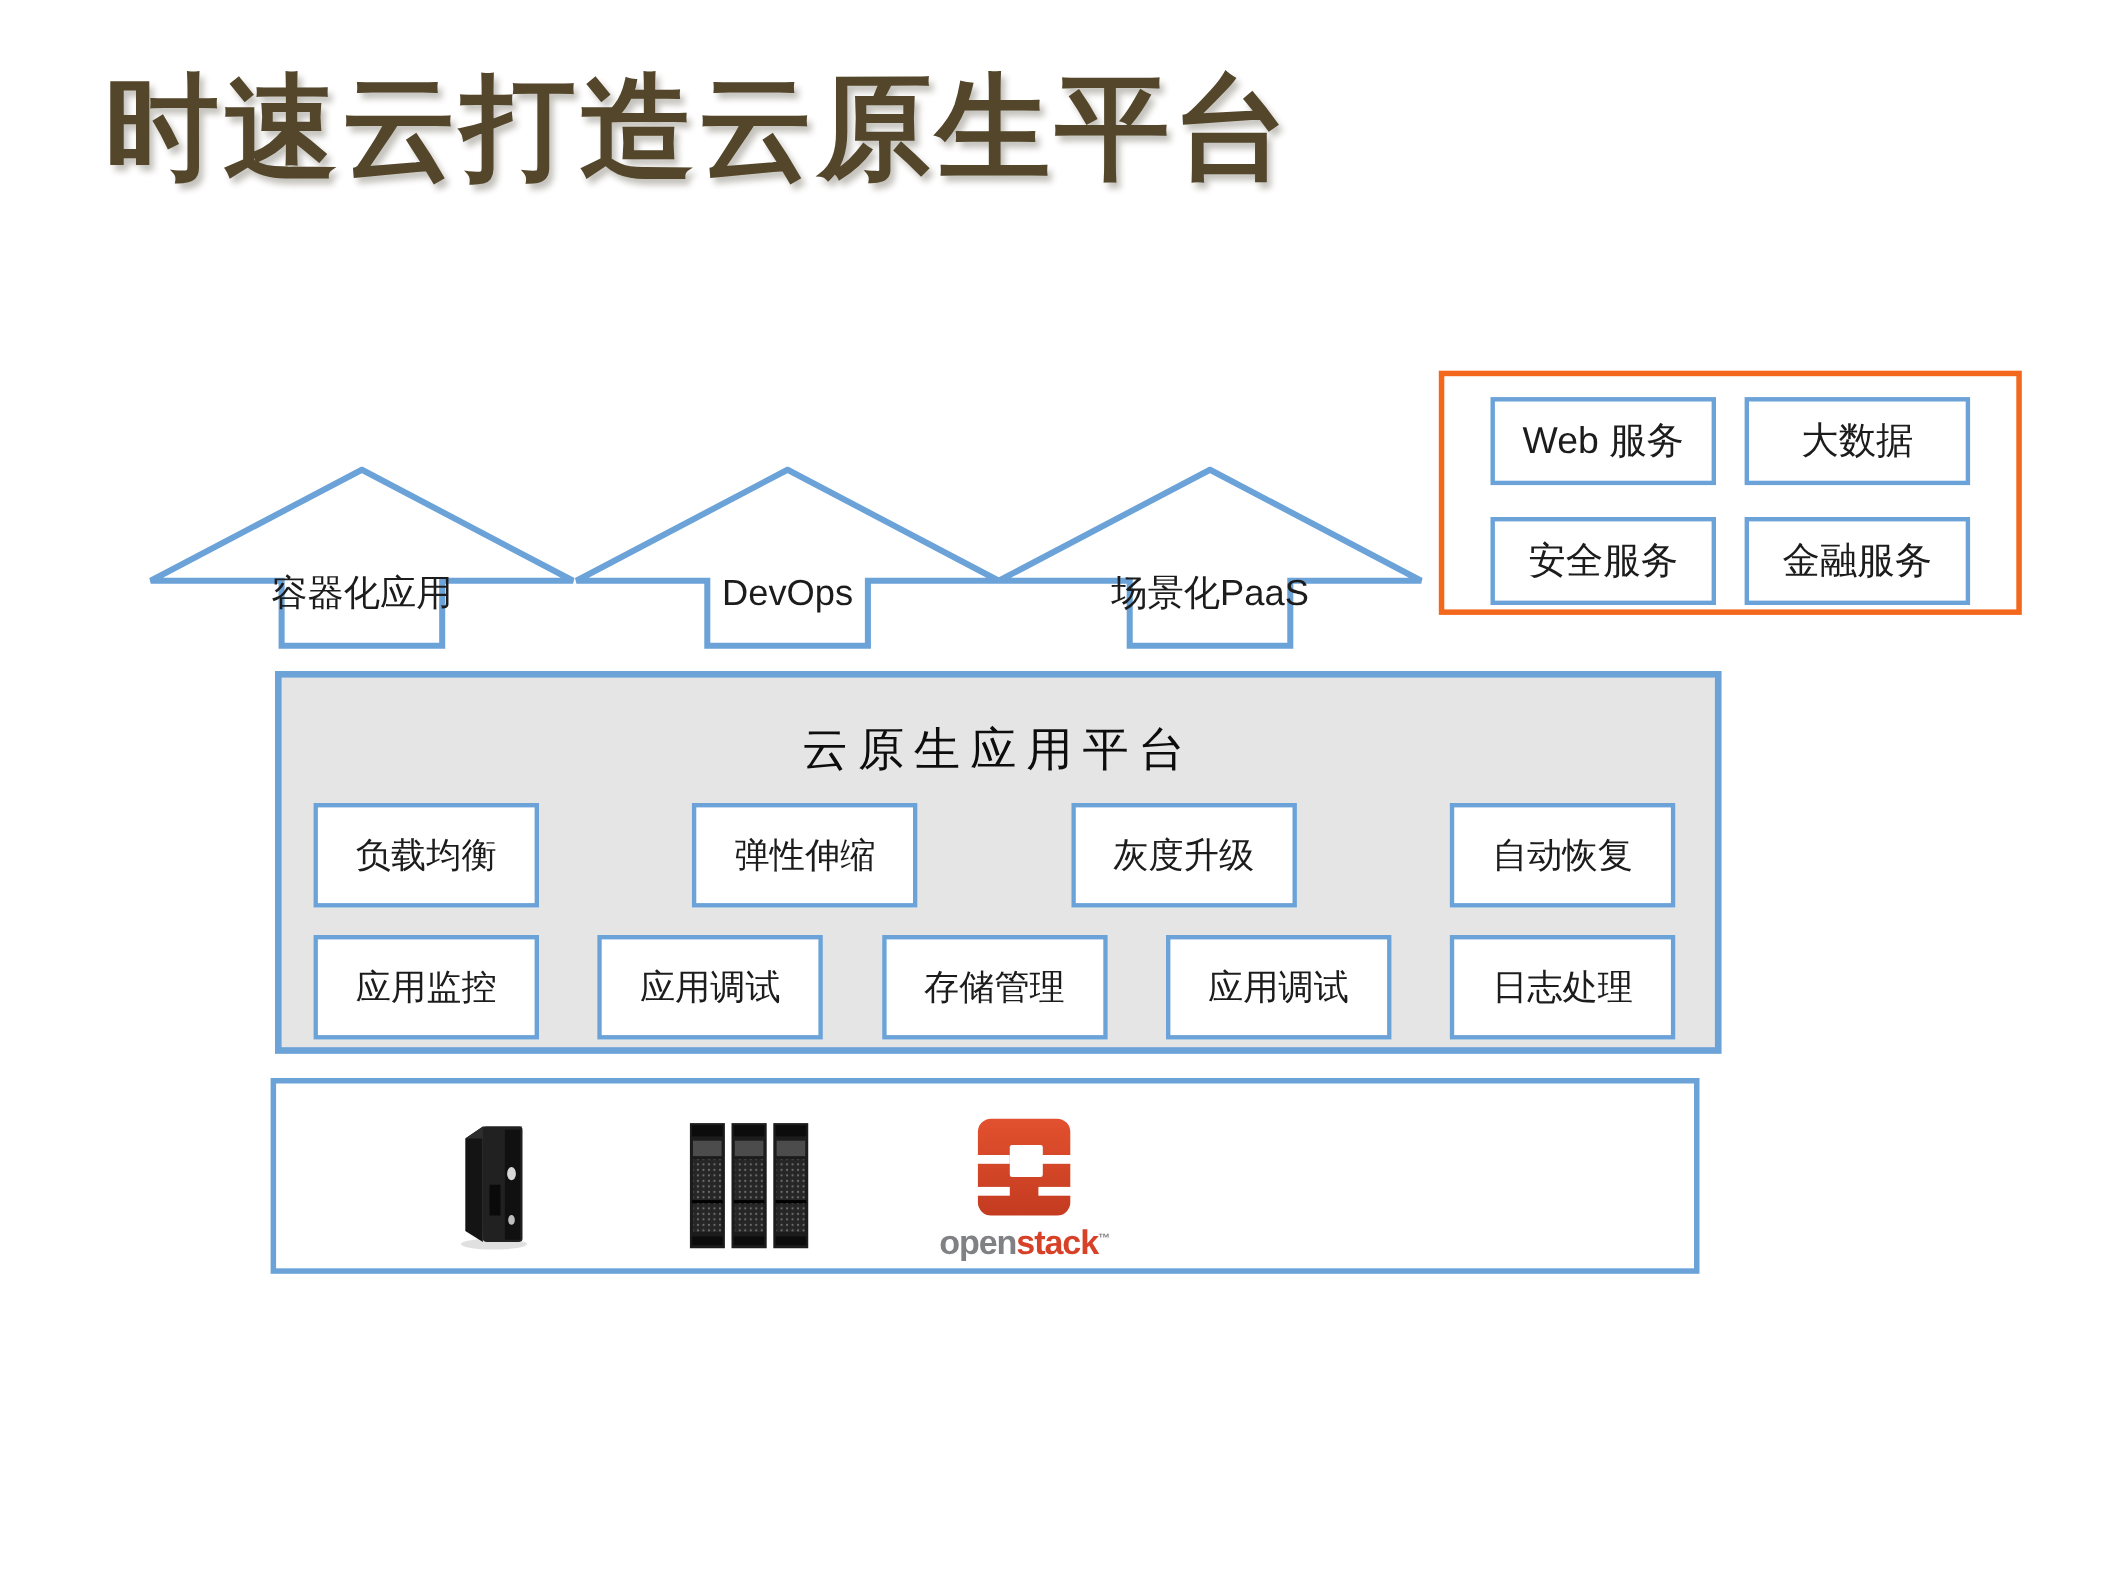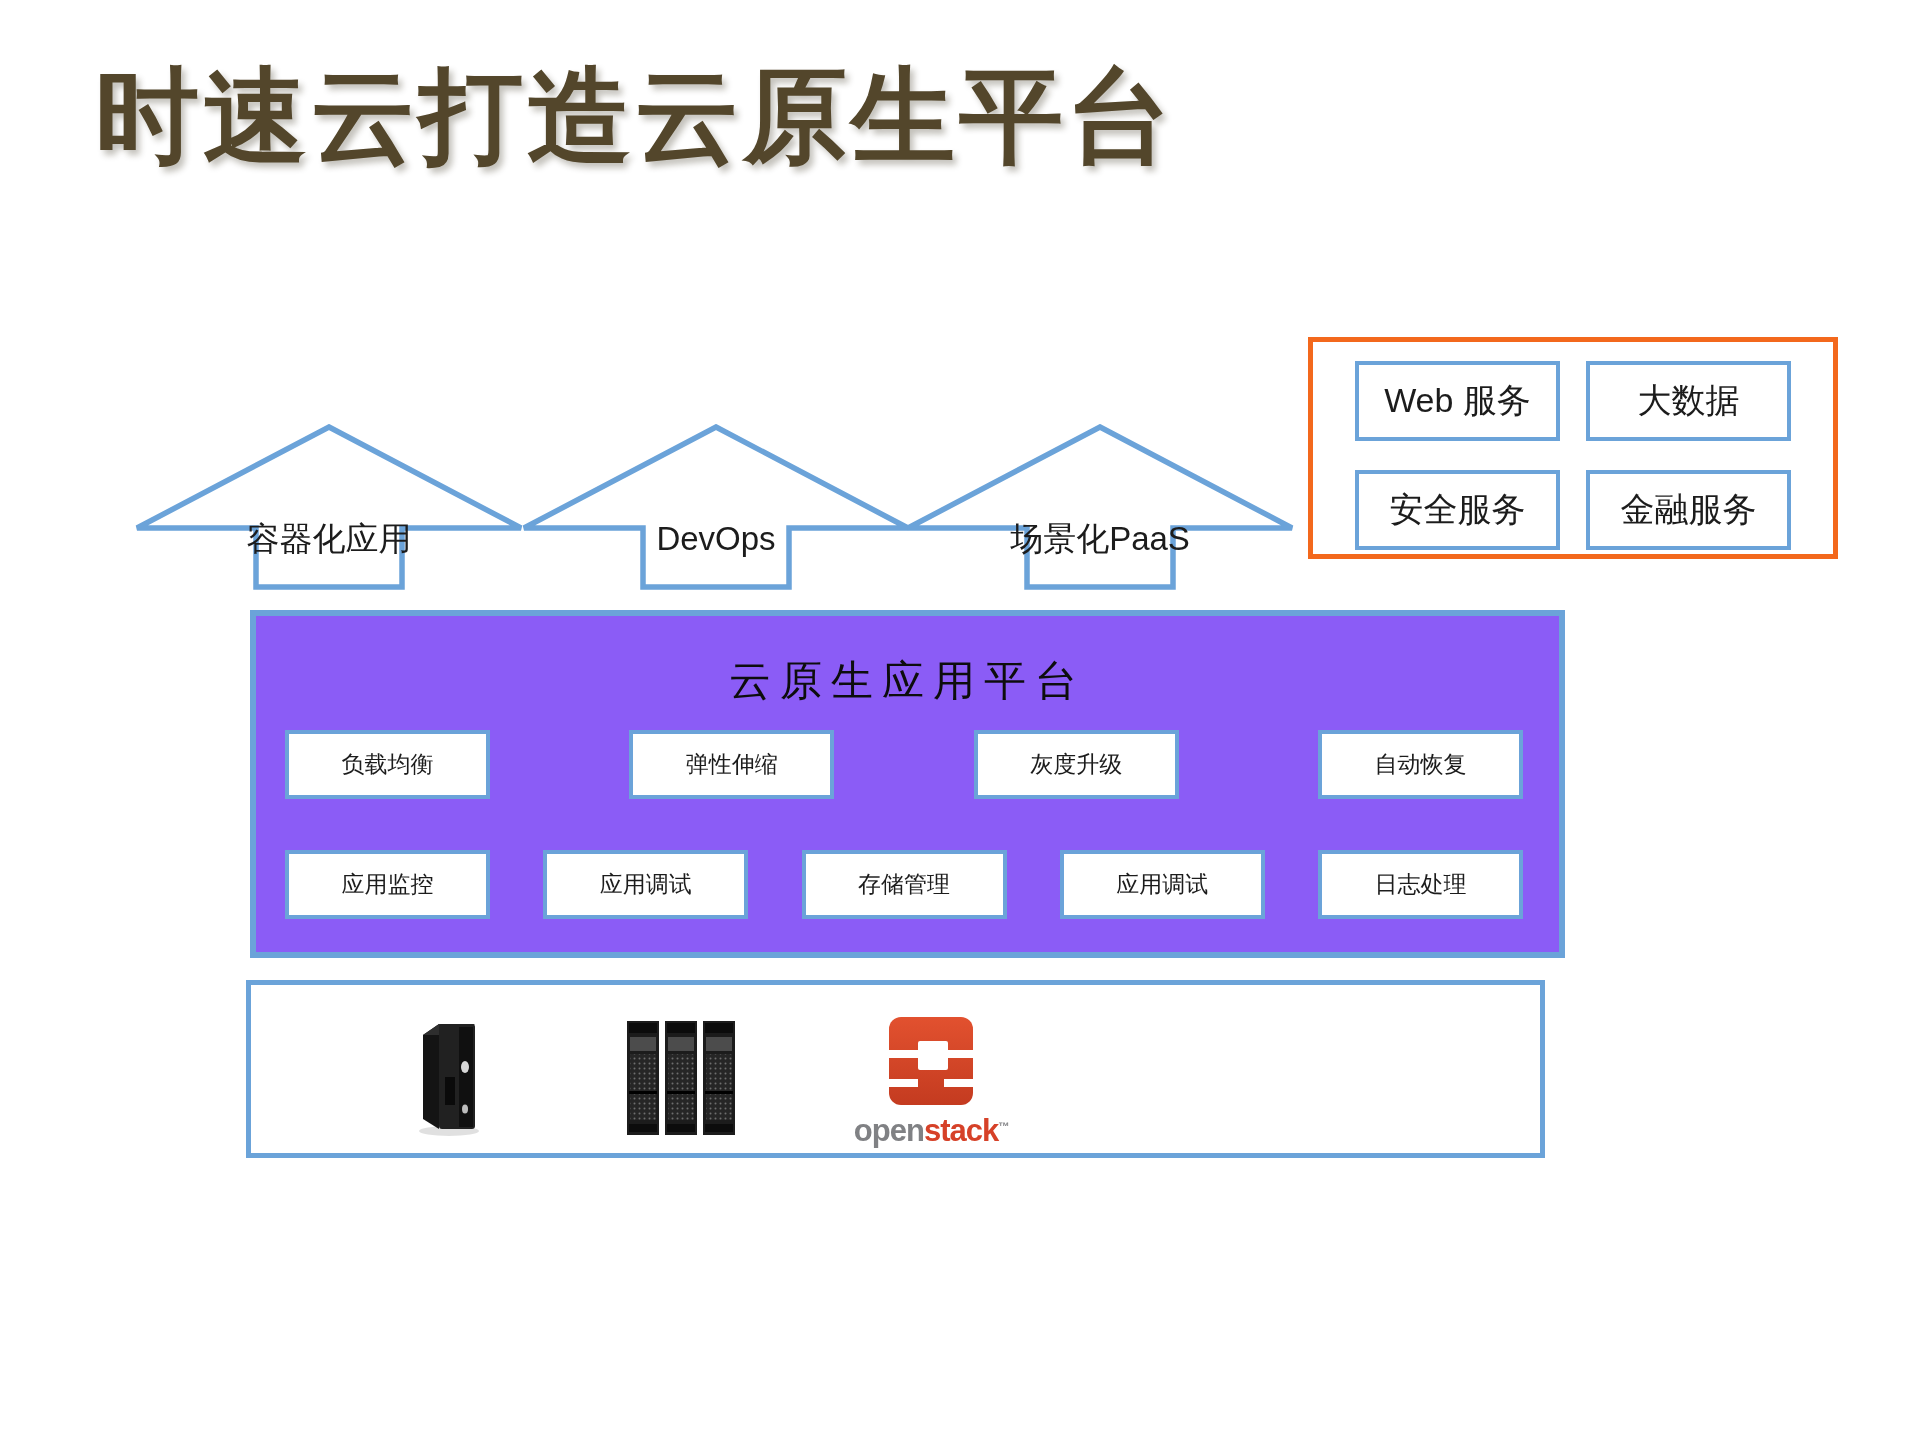--- a/index.html
+++ b/index.html
@@ -40,35 +40,35 @@
     padding:19px 42px 2px 42px;align-content:start;
   }
   .service-box{
     height:80px;border:4px solid var(--blue,#6ba3d9);background:#fff;
     display:flex;align-items:center;justify-content:center;
     font-size:34px;color:#1c1c1c;white-space:nowrap;
   }
   
   .platform{
     position:absolute;left:250px;top:610px;width:1315px;height:348px;
-    border:6px solid var(--blue,#6ba3d9);background:#8b5cf6;
+    border:6px solid var(--blue,#6ba3d9);background:#e5e5e5;
   }
   .platform-title{
     position:absolute;left:0;right:0;top:40px;height:50px;line-height:50px;
     text-align:center;font-size:42px;letter-spacing:9px;color:#0d0d0d;
   }
   .platform-row{
     position:absolute;left:29px;right:36px;display:flex;justify-content:space-between;
   }
   .row-1{top:114px;}
   .row-2{top:234px;gap:44px;}
   .p-box{
-    width:205px;height:69px;border:4px solid var(--blue,#6ba3d9);background:#fff;
+    width:205px;height:95px;border:4px solid var(--blue,#6ba3d9);background:#fff;
     display:flex;align-items:center;justify-content:center;
-    font-size:23px;color:#1c1c1c;white-space:nowrap;
+    font-size:32px;color:#1c1c1c;white-space:nowrap;
   }
   
   .infra{
     position:absolute;left:246px;top:980px;width:1299px;height:178px;
     border:5px solid var(--blue,#6ba3d9);background:#fff;
   }
   .tower-svg{position:absolute;left:164px;top:34px;width:68px;height:118px;}
   .racks-svg{position:absolute;left:376px;top:36px;width:108px;height:114px;}
   .openstack{
     position:absolute;left:613px;top:30px;width:134px;

